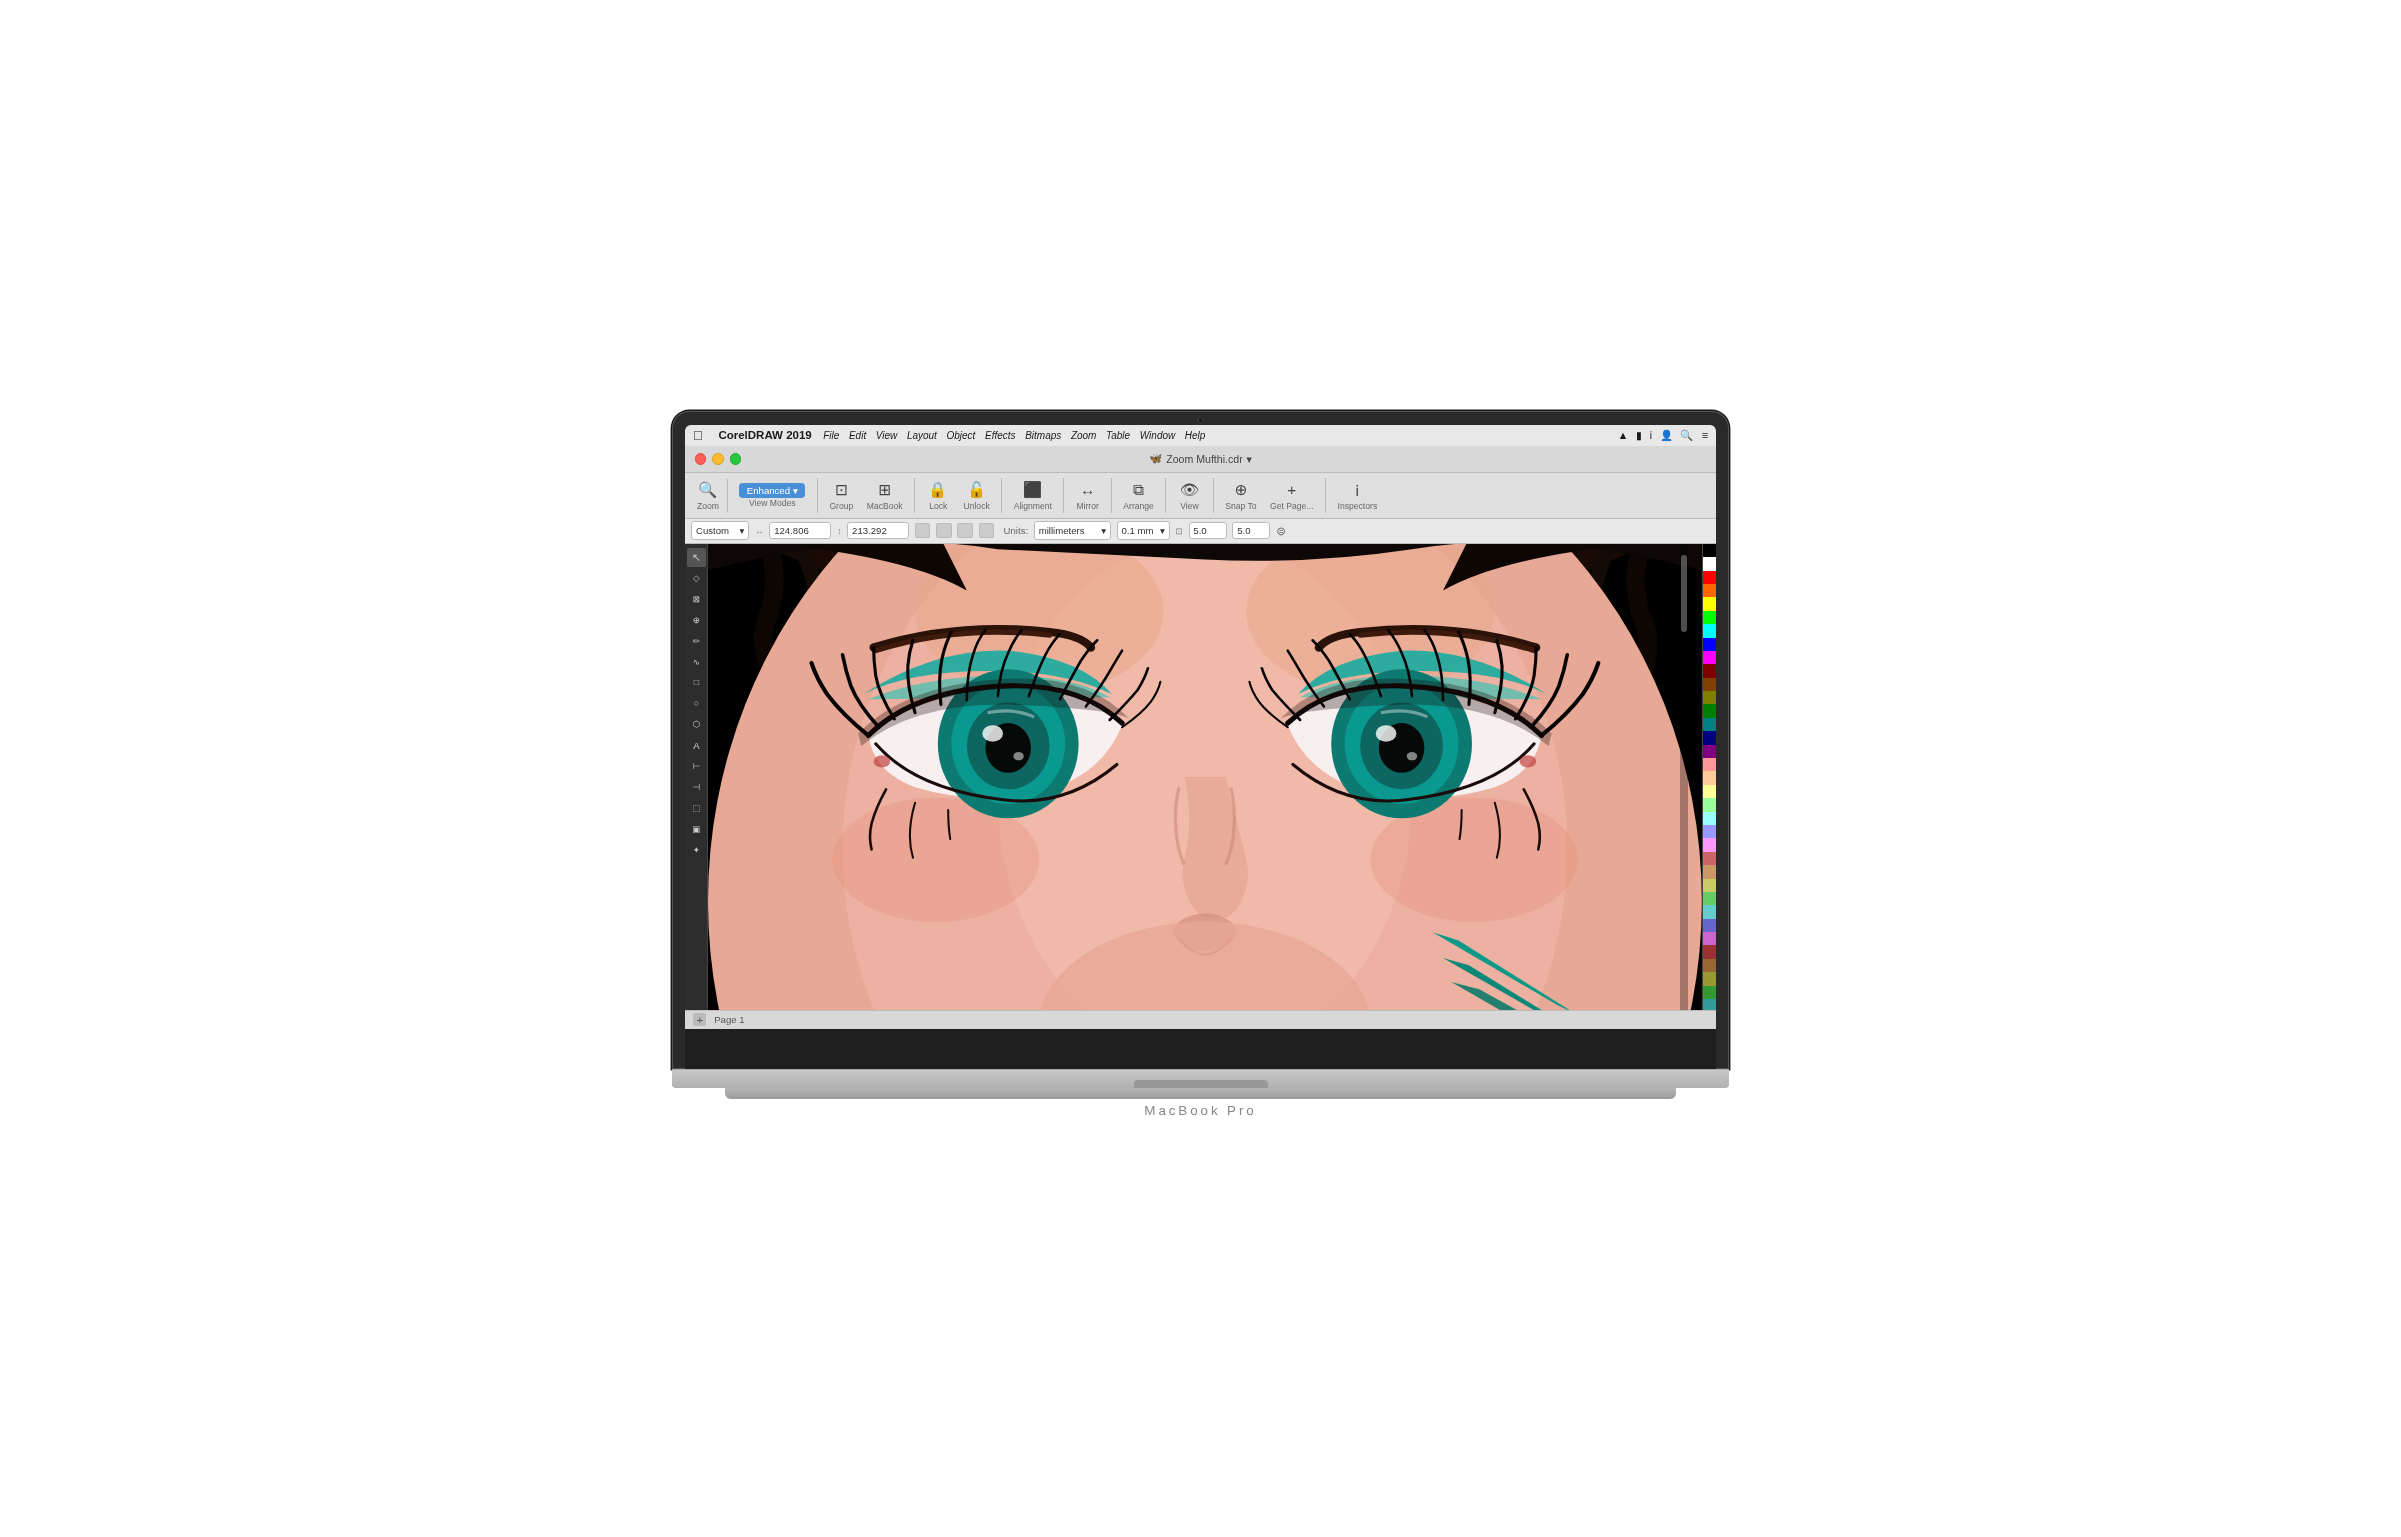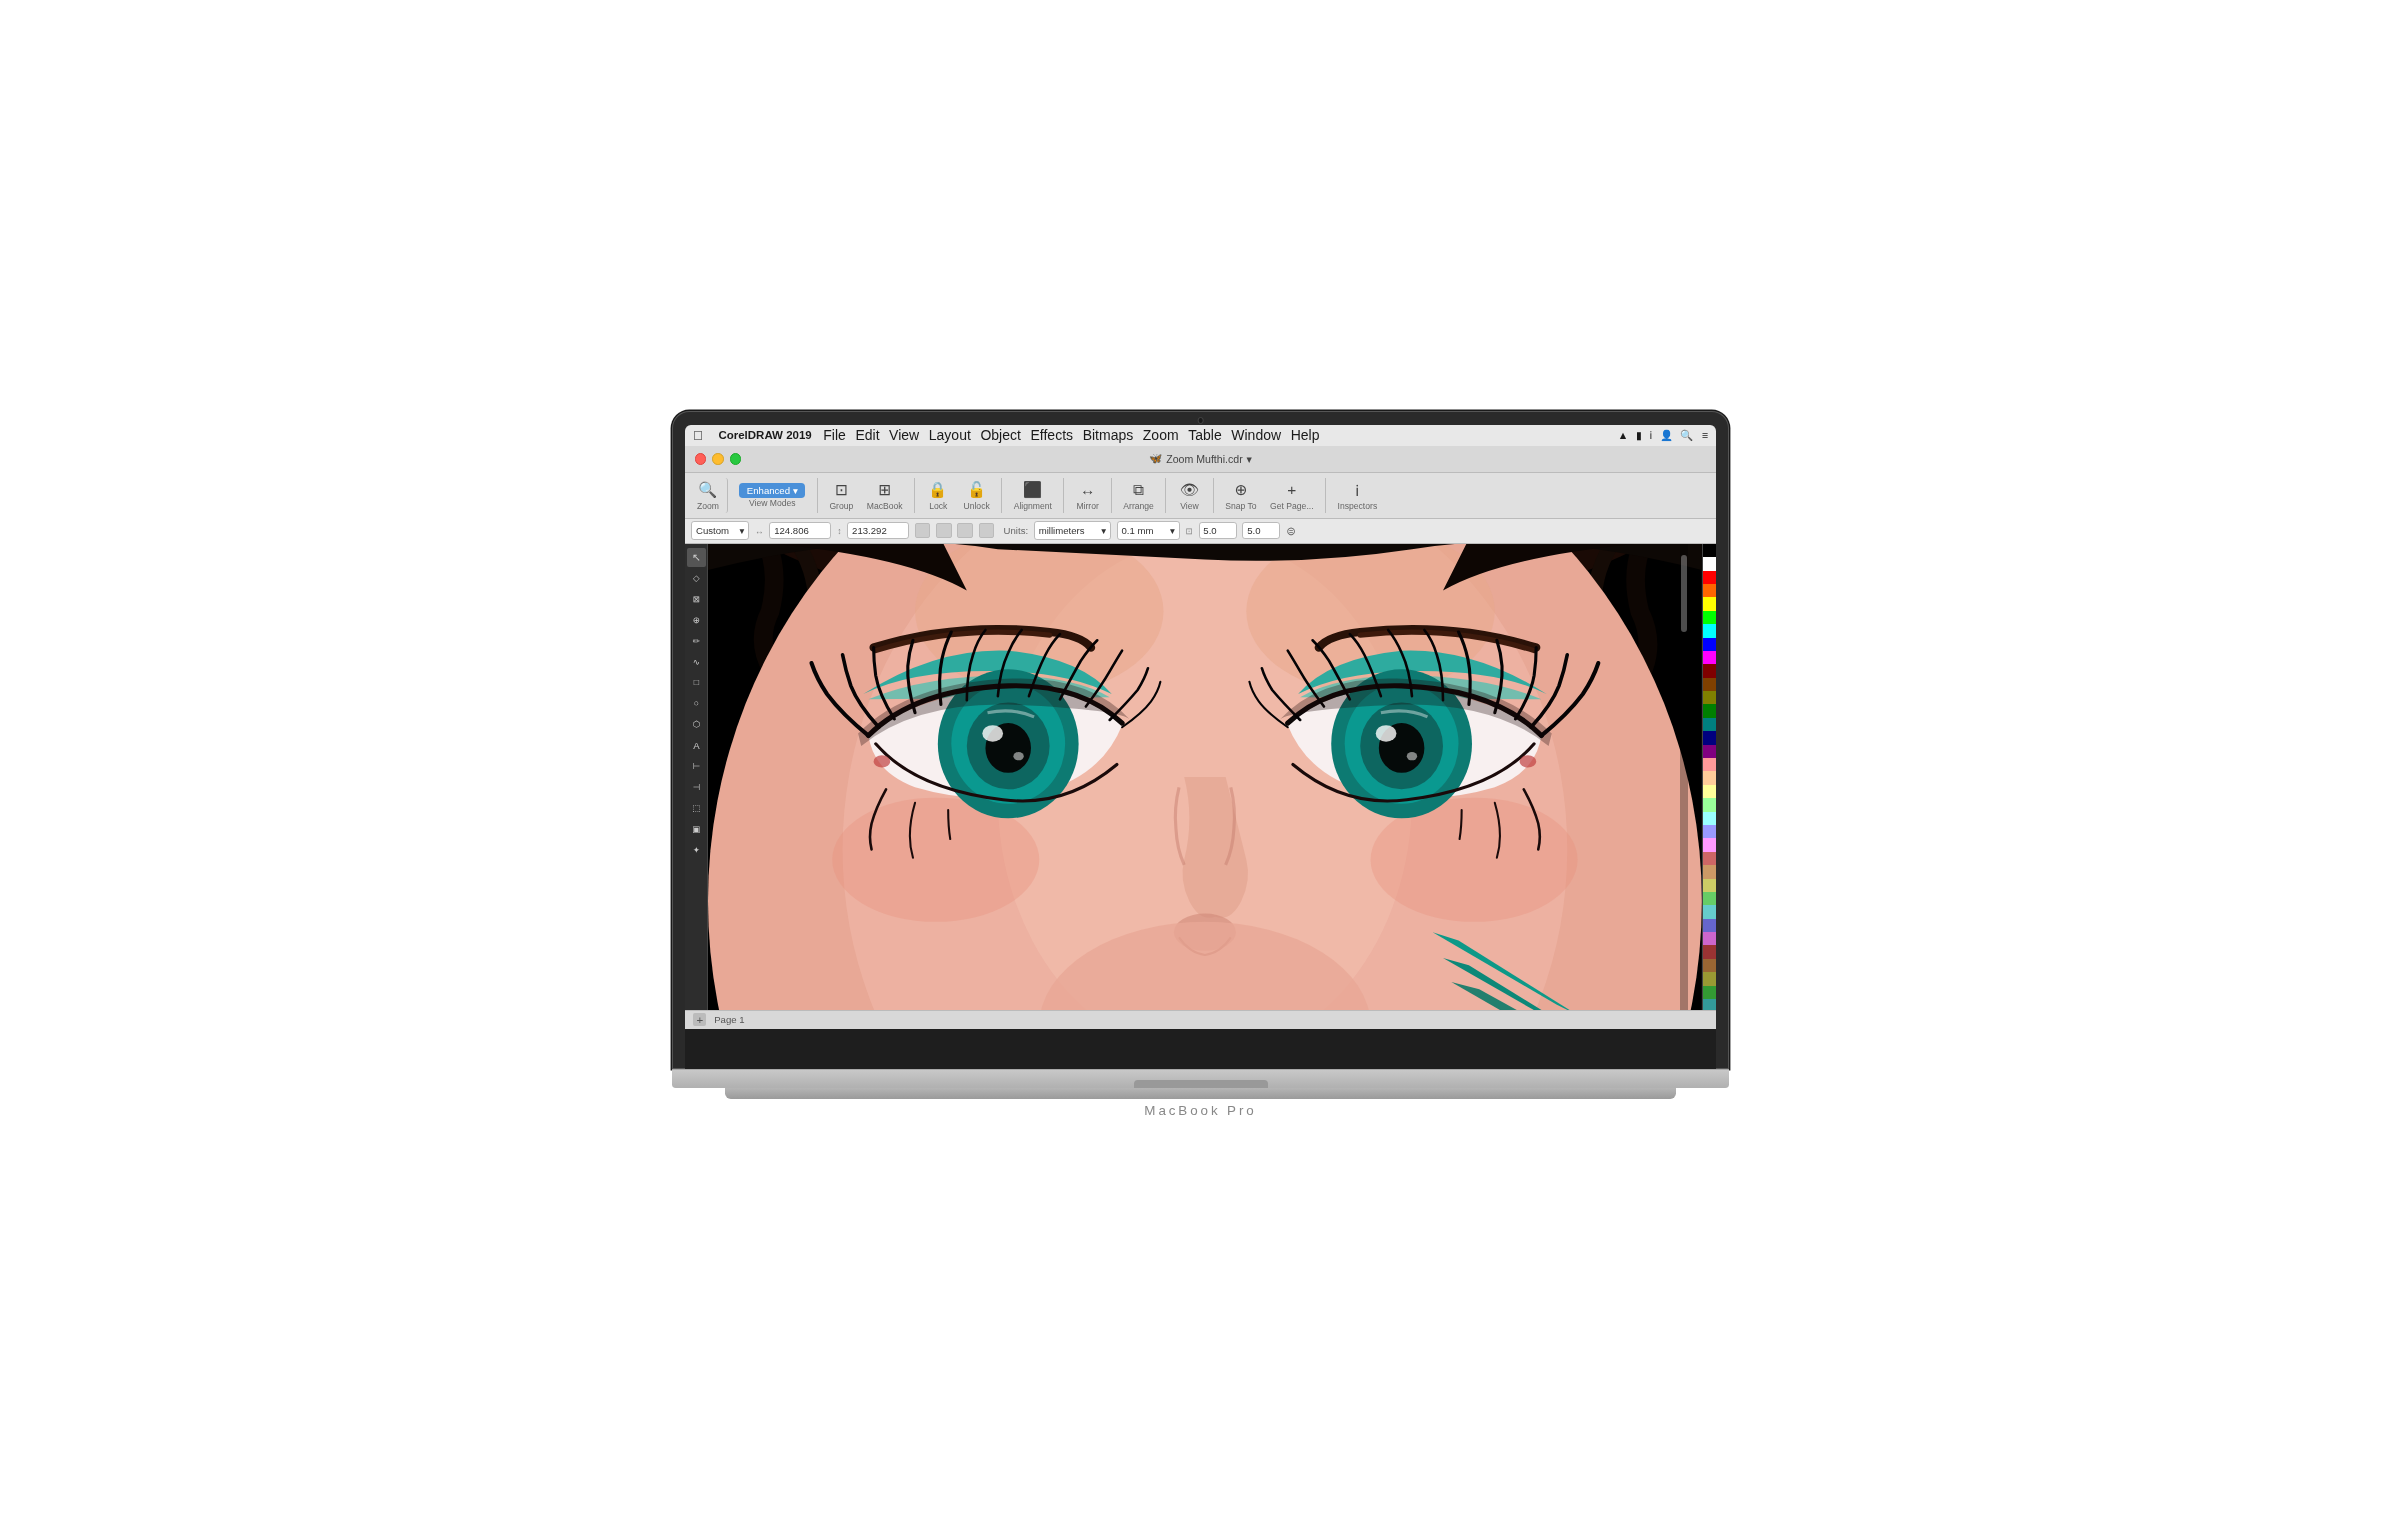--- a/index.html
+++ b/index.html
@@ -67,21 +67,22 @@
       margin-right: 3.8px;
     }
 
     .menubar-app {
       font-weight: 600;
     }
 
     .menubar-items {
       display: flex;
       gap: 9.6px;
-      font-size: 14px;
+      font-size: 10px;
+      font-style: italic;
     }
 
     .menubar-right {
       margin-left: auto;
       display: flex;
       align-items: center;
       gap: 7.7px;
       font-size: 10.6px;
     }
 
@@ -503,21 +504,21 @@
         <span style="width:15.4px;height:15.4px;background:#ccc;border:1px solid #bbb;border-radius:1.9px;display:inline-block;"></span>
         <span style="width:15.4px;height:15.4px;background:#ccc;border:1px solid #bbb;border-radius:1.9px;display:inline-block;"></span>
         <span style="width:15.4px;height:15.4px;background:#ccc;border:1px solid #bbb;border-radius:1.9px;display:inline-block;"></span>
 
         <span style="color:#666;margin-left:3.8px;">Units:</span>
         <div class="zoom-control" style="width:77px;">
           <span>millimeters</span>
           <span>▾</span>
         </div>
 
-        <div class="zoom-control" style="width:63px;">
+        <div class="zoom-control" style="width:53px;">
           <span>0.1 mm</span>
           <span>▾</span>
         </div>
 
         <span style="font-size:8.6px;color:#888;">⊡</span>
         <div class="coord-field" style="width:38px;">
           <span>5.0</span>
         </div>
         <div class="coord-field" style="width:38px;">
           <span>5.0</span>

